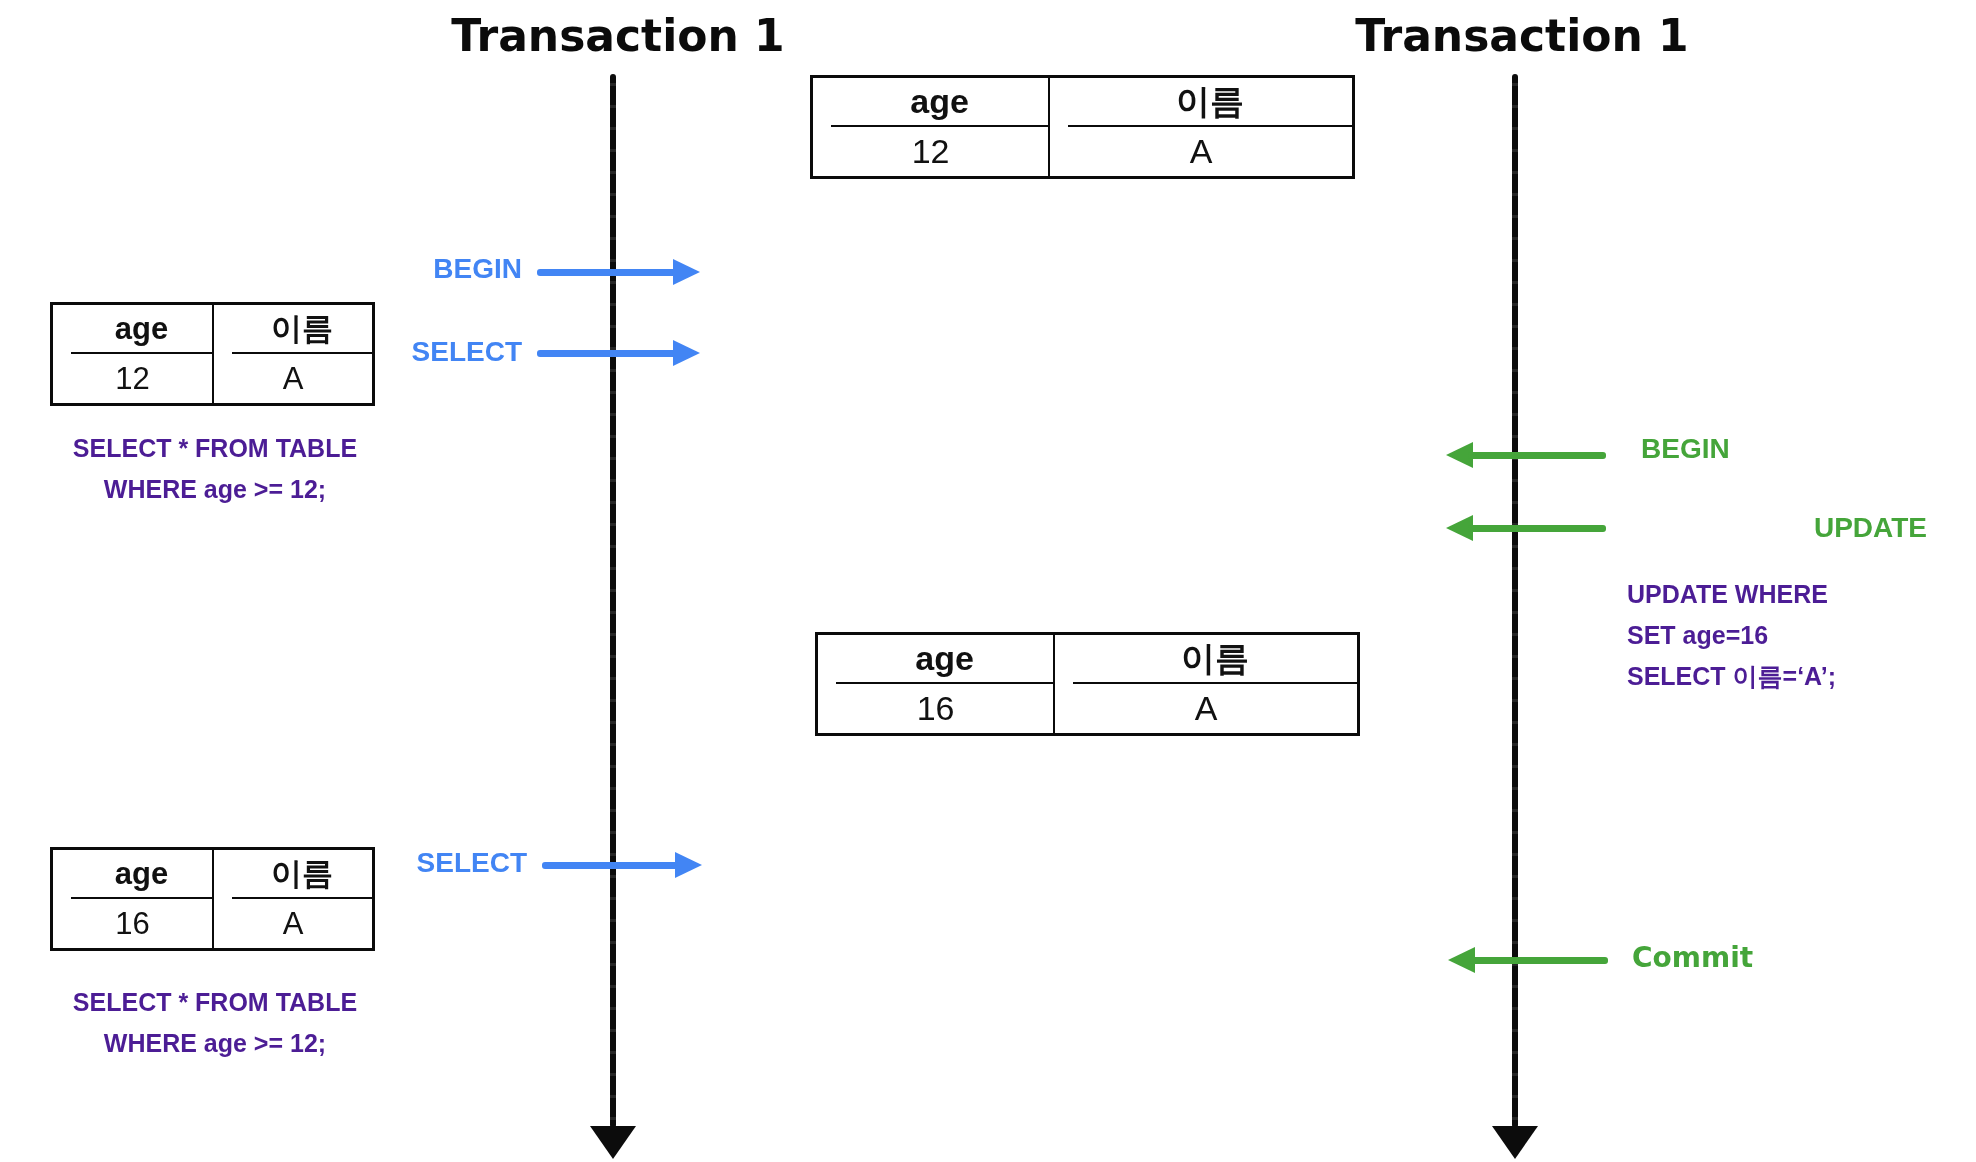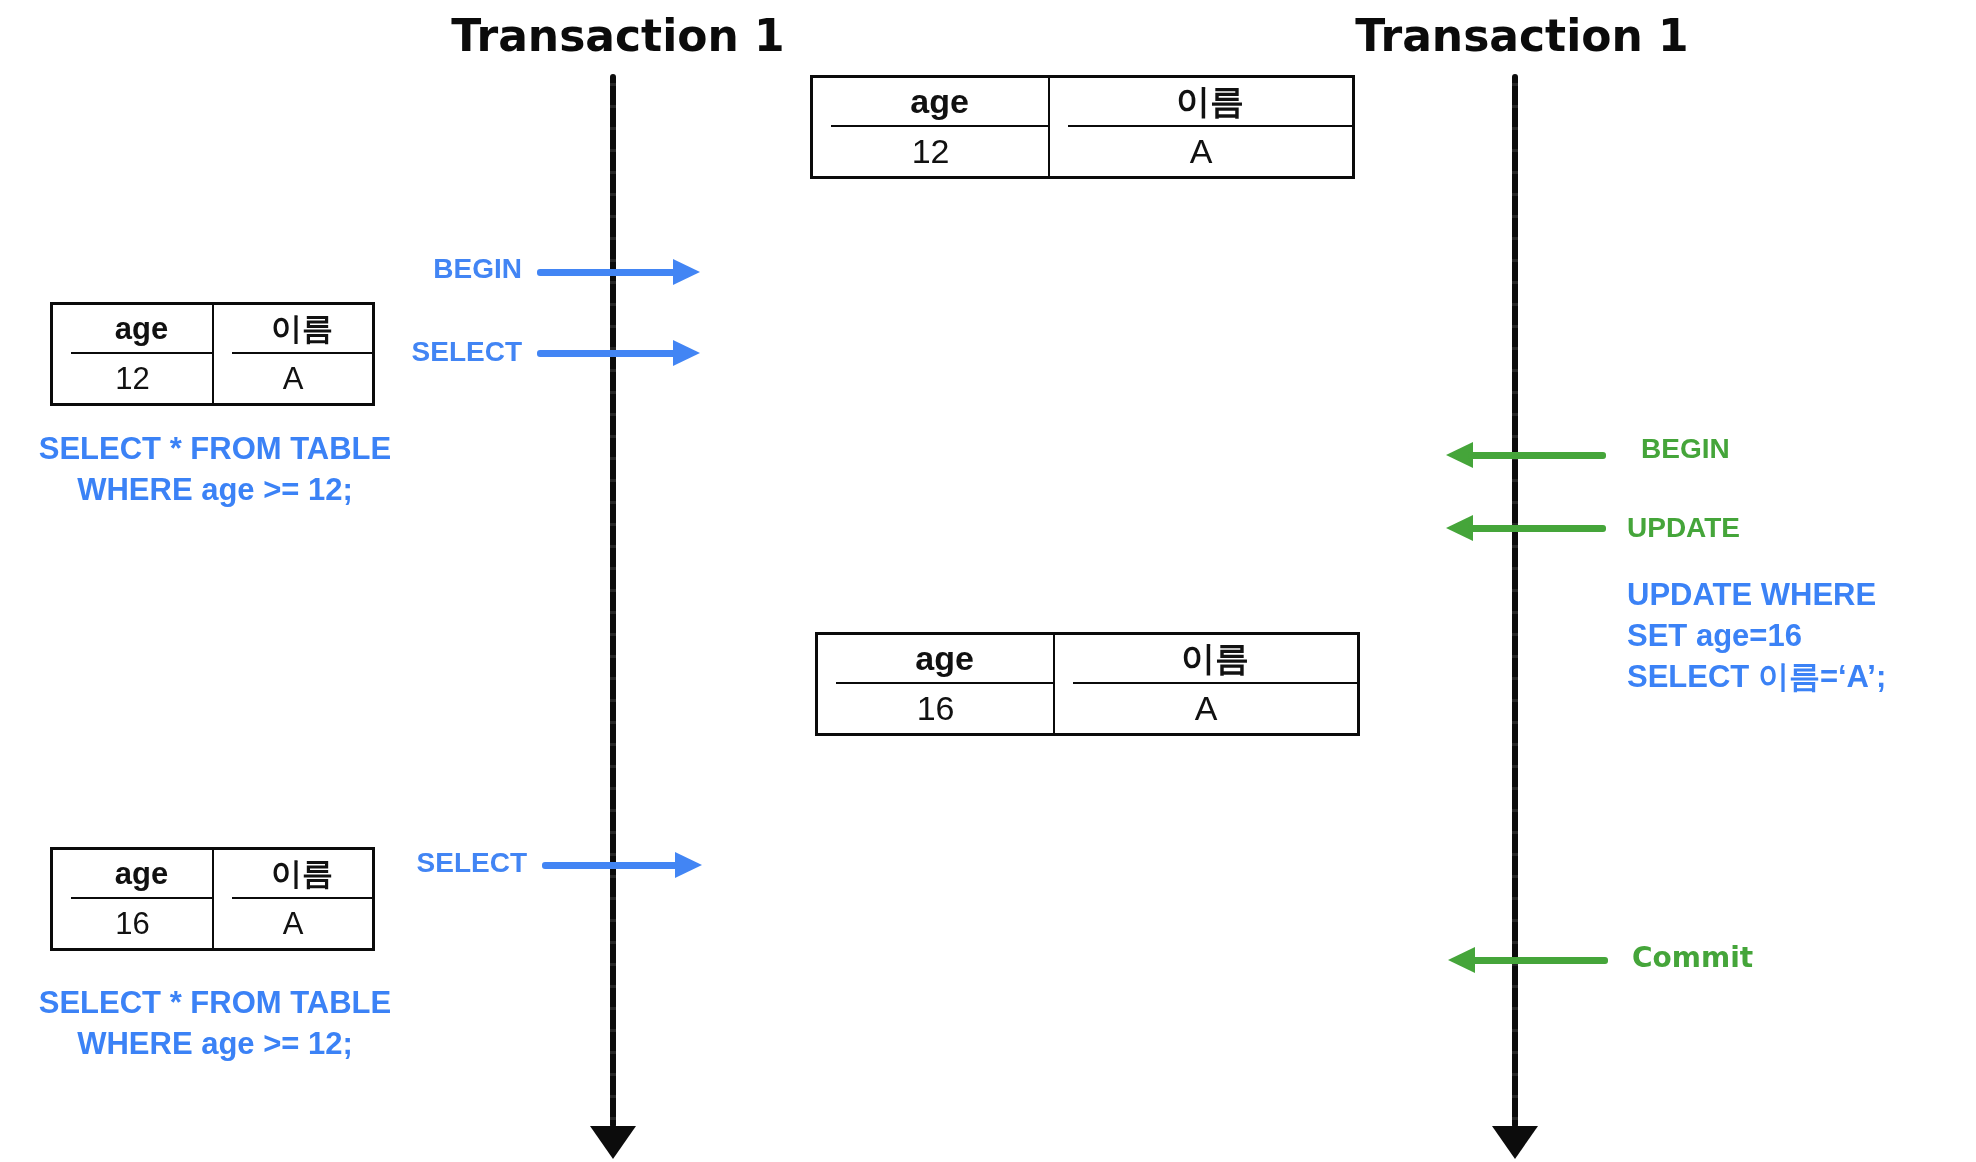--- a/index.html
+++ b/index.html
@@ -91,24 +91,24 @@
   }
   .harrow.left .head {
     left: 0;
     border-top: 13px solid transparent;
     border-bottom: 13px solid transparent;
     border-right: 27px solid #45a53a;
   }
 
   
   .sql {
-    font-size: 31px;
+    font-size: 25px;
     font-weight: 600;
     line-height: 41px;
-    color: #3b82f6;
+    color: #4c1d95;
     white-space: nowrap;
   }
   .sql.centered { text-align: center; }
 </style>
 </head>
 <body>
 
 <div id="canvas">
 
   <div class="abs txn-title" style="left:368px; top:10px; width:500px;">Transaction 1</div>
@@ -169,21 +169,21 @@
   <div class="abs harrow left" style="left:1446px; top:442px; width:160px;">
     <div class="head"></div>
       <div class="shaft"></div>
   </div>
   <div class="abs op-label green" style="left:1641px; top:433px; width:300px; text-align:left;">BEGIN</div>
 
   <div class="abs harrow left" style="left:1446px; top:515px; width:160px;">
     <div class="head"></div>
       <div class="shaft"></div>
   </div>
-  <div class="abs op-label green" style="left:1627px; top:512px; width:300px; text-align:left;">UPDATE</div>
+  <div class="abs op-label green" style="left:1627px; top:512px; width:300px; text-align:right;">UPDATE</div>
 
   <div class="abs harrow left" style="left:1448px; top:947px; width:160px;">
     <div class="head"></div>
       <div class="shaft"></div>
   </div>
   <div class="abs op-label green commit" style="left:1632px; top:941px; width:300px; text-align:left;">Commit</div>
 
   <div class="abs sql centered" style="left:25px; top:428px; width:380px;">
     <div>SELECT * FROM TABLE</div>
     <div>WHERE age &gt;= 12;</div>

